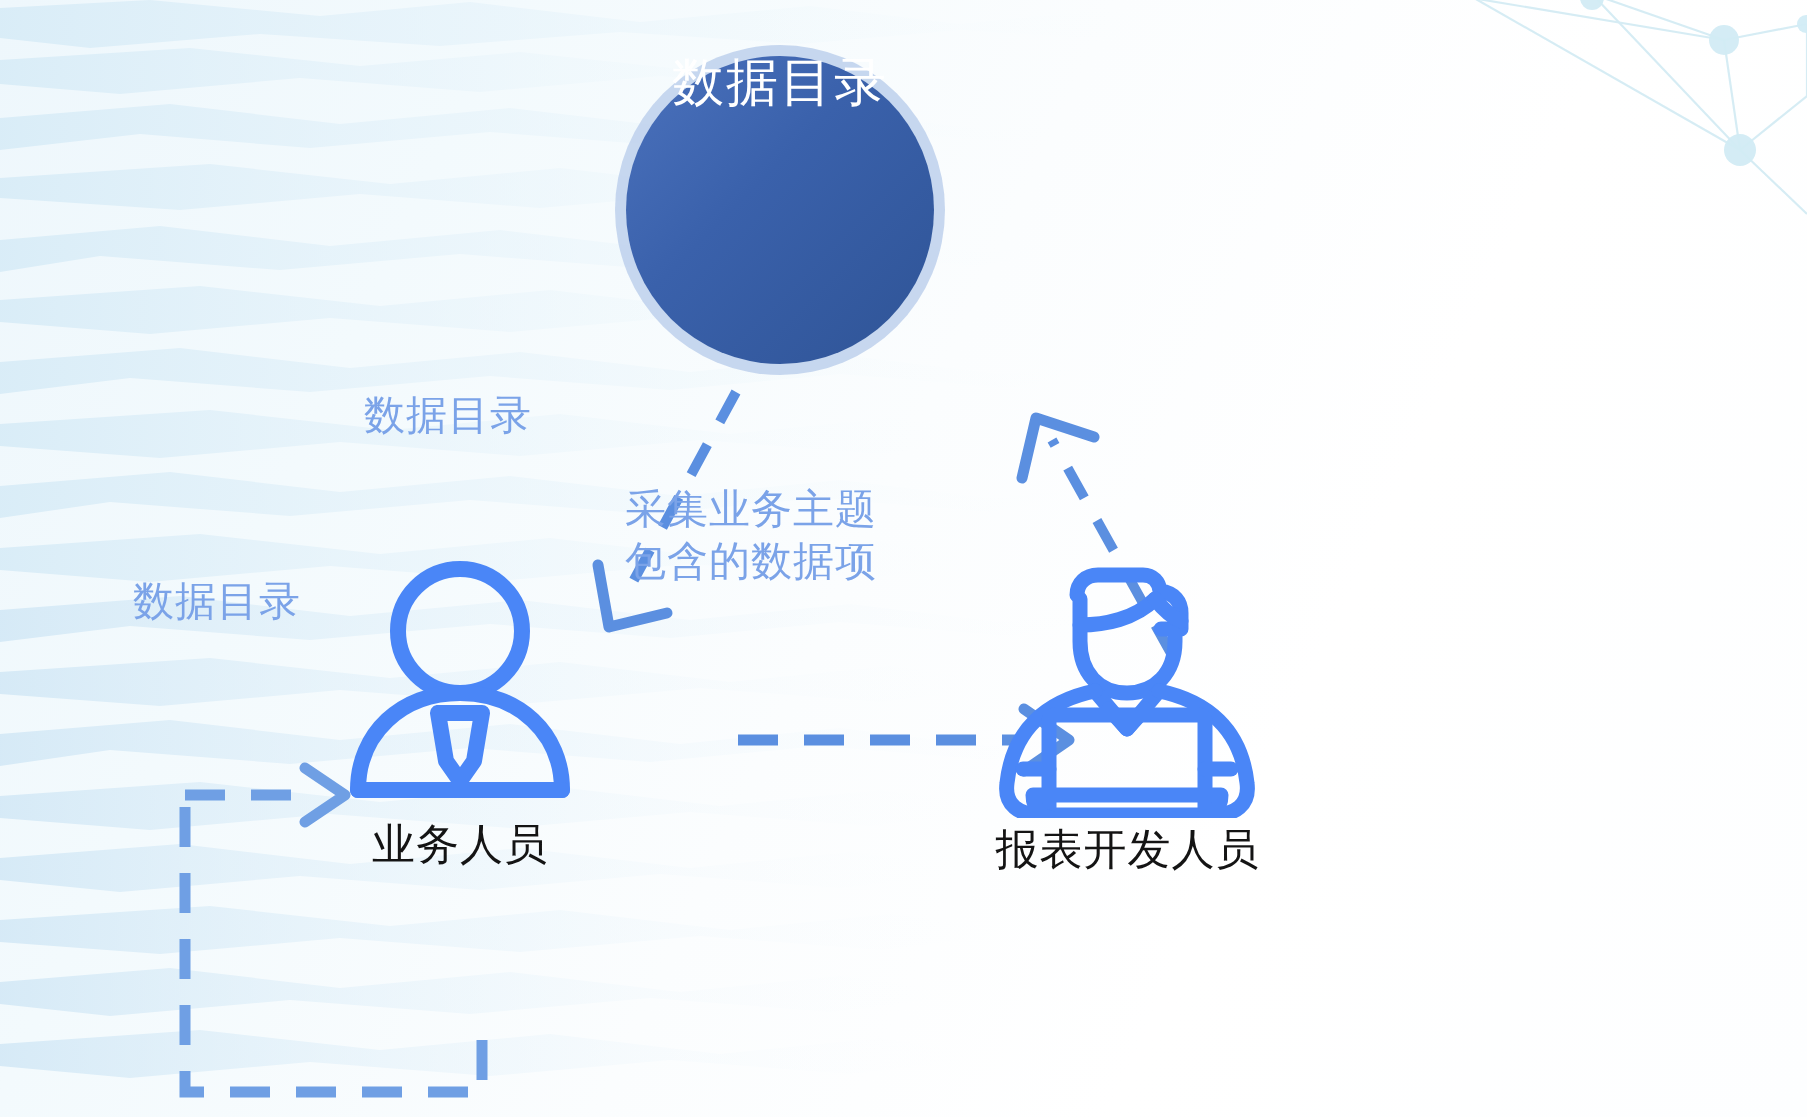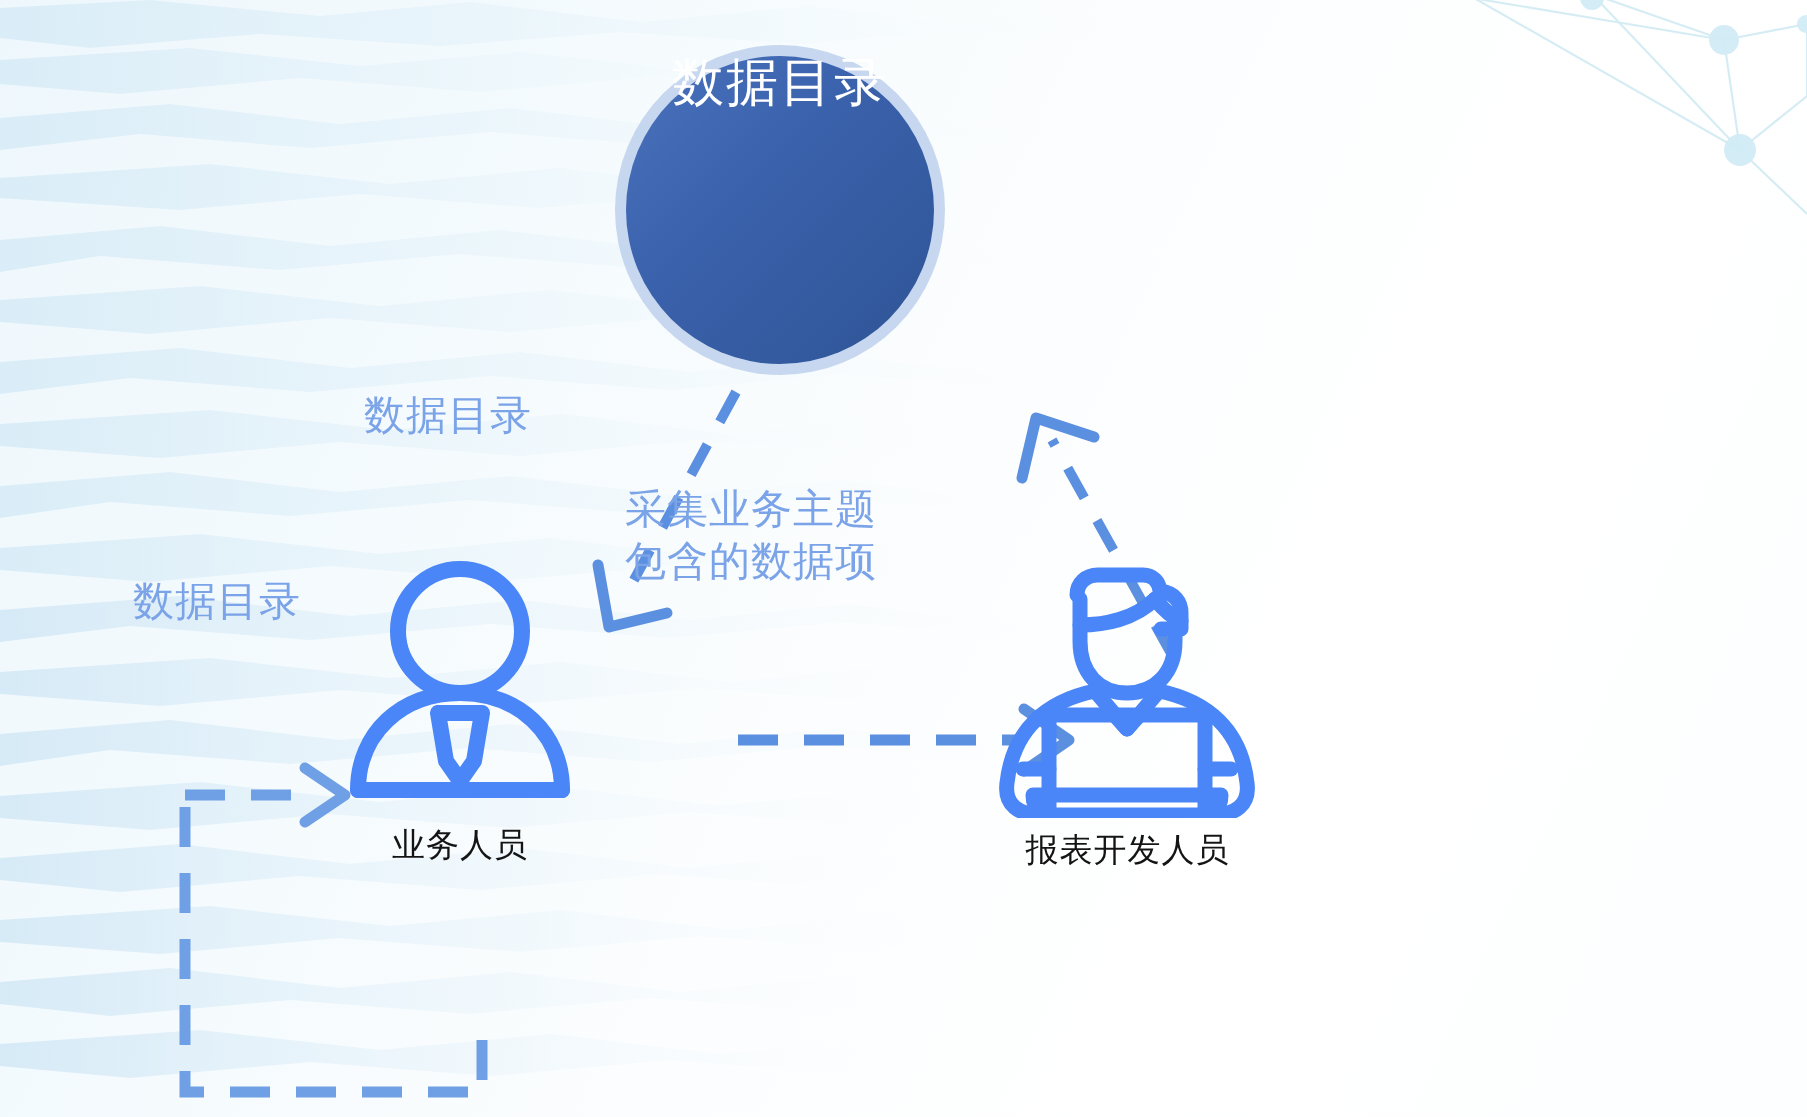--- a/index.html
+++ b/index.html
@@ -65,23 +65,23 @@
     position: absolute;
     display: flex;
     flex-direction: column;
     align-items: center;
   }
   #actor-business { left: 330px; top: 553px; width: 260px; }
   #actor-developer { left: 985px; top: 533px; width: 285px; }
 
   .actor-icon { display: block; }
   .actor-name {
-    margin-top: 10px;
+    margin-top: 3px;
     color: #141414;
-    font-size: 33px;
+    font-size: 43px;
     letter-spacing: 1px;
     white-space: nowrap;
   }
 </style>
 </head>
 <body>
 
 <div id="stage">
 
   <svg class="layer" id="bg-texture" viewBox="0 0 1807 1117" preserveAspectRatio="none">

